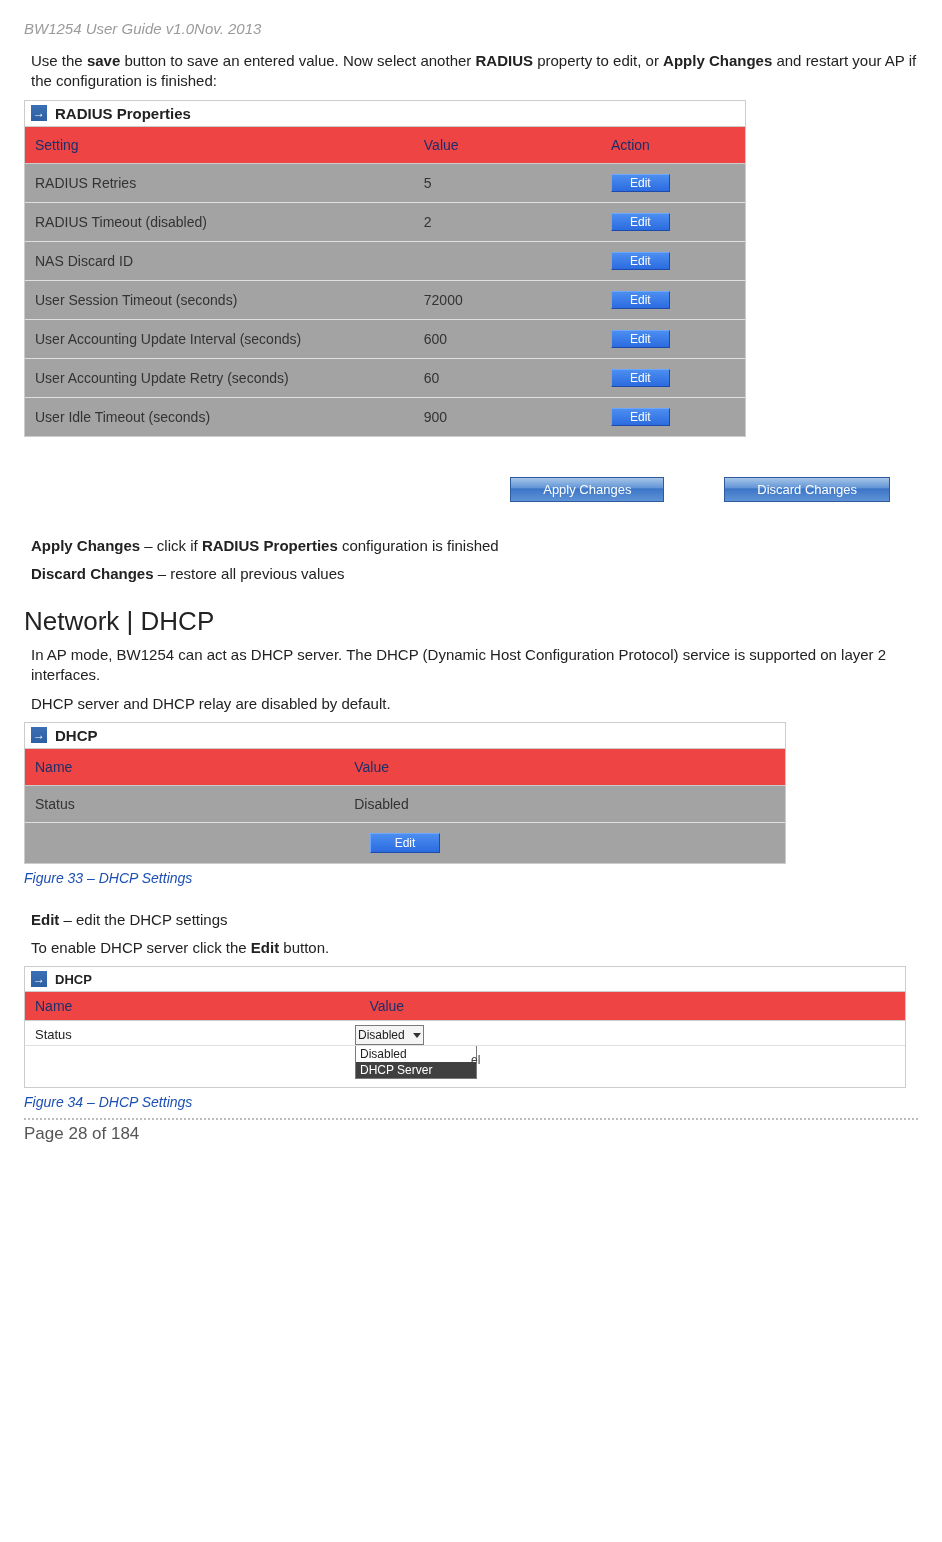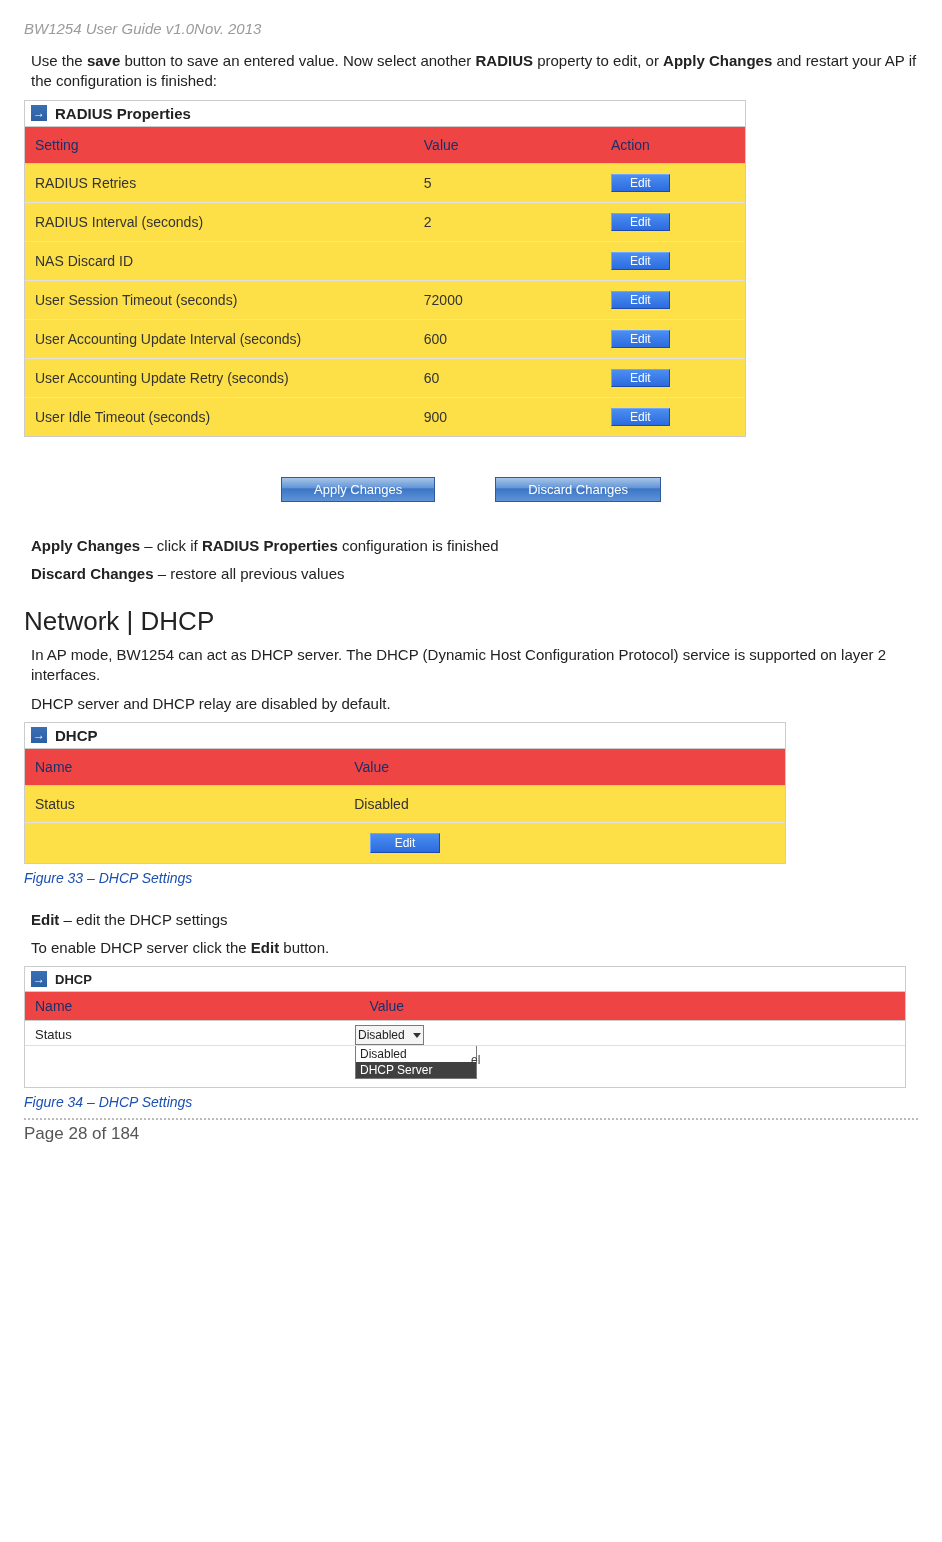--- a/index.html
+++ b/index.html
@@ -66,21 +66,21 @@
   font-weight: normal;
   font-size: 14px;
   padding: 10px 10px;
   border-bottom: 1px solid #ccc;
 }
 table.grid td {
   padding: 10px 10px;
   border-bottom: 1px solid #e0e0e0;
   font-size: 14px;
   color: #333;
-  background: #fde047;
+  background: #a3a3a3;
   vertical-align: middle;
 }
 table.grid tr:last-child td { border-bottom: none; }
 .btn-edit {
   display: inline-block;
   background: linear-gradient(#4c8ef0,#2b6be0);
   color: #fff;
   font-size: 12px;
   padding: 1px 18px;
   border: 1px solid #1f4aa8;
@@ -92,21 +92,21 @@
 .btn-wide {
   display: inline-block;
   background: linear-gradient(#a7c5e8,#5e93d6 45%,#3b75c6 46%,#5e93d6);
   color: #fff;
   font-size: 13px;
   padding: 4px 32px;
   border: 1px solid #2f5a9e;
   cursor: pointer;
 }
 .change-row {
-  text-align: center;
+  text-align: right;
   margin: 40px 0 10px 0;
 }
 .change-row .btn-wide { margin: 0 28px; }
 h2.section {
   font-size: 26px;
   font-weight: normal;
   margin: 22px 0 8px 0;
 }
 .fig {
   font-style: italic;
@@ -172,21 +172,21 @@
         <th style="width:54%">Setting</th>
         <th style="width:26%">Value</th>
         <th style="width:20%">Action</th>
       </tr>
       <tr>
             <td>RADIUS Retries</td>
             <td>5</td>
             <td><span class="btn-edit">Edit</span></td>
           </tr>
       <tr>
-            <td>RADIUS Interval (seconds)</td>
+            <td>RADIUS Timeout (disabled)</td>
             <td>2</td>
             <td><span class="btn-edit">Edit</span></td>
           </tr>
       <tr>
             <td>NAS Discard ID</td>
             <td></td>
             <td><span class="btn-edit">Edit</span></td>
           </tr>
       <tr>
             <td>User Session Timeout (seconds)</td>

